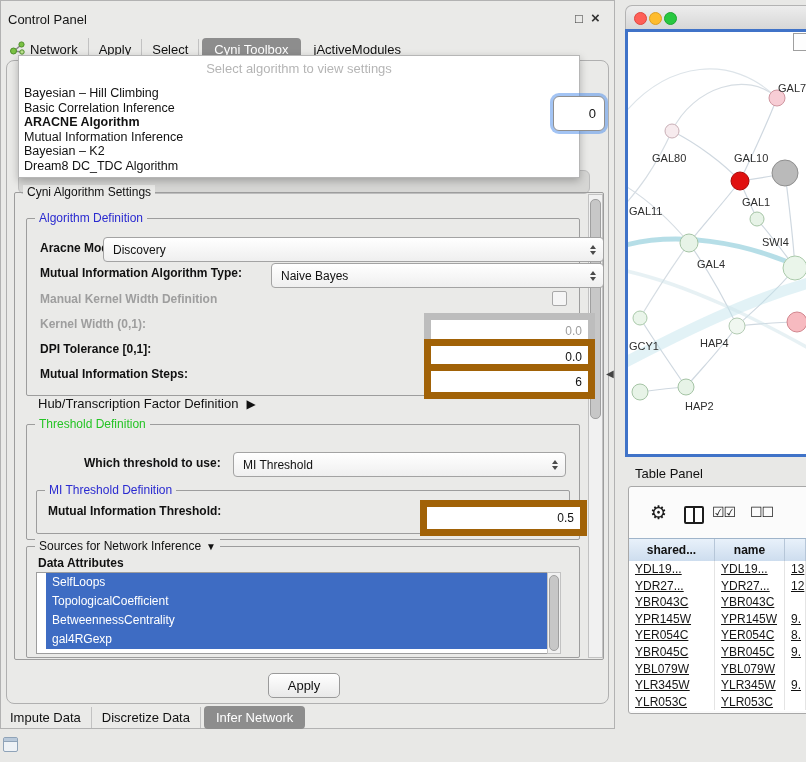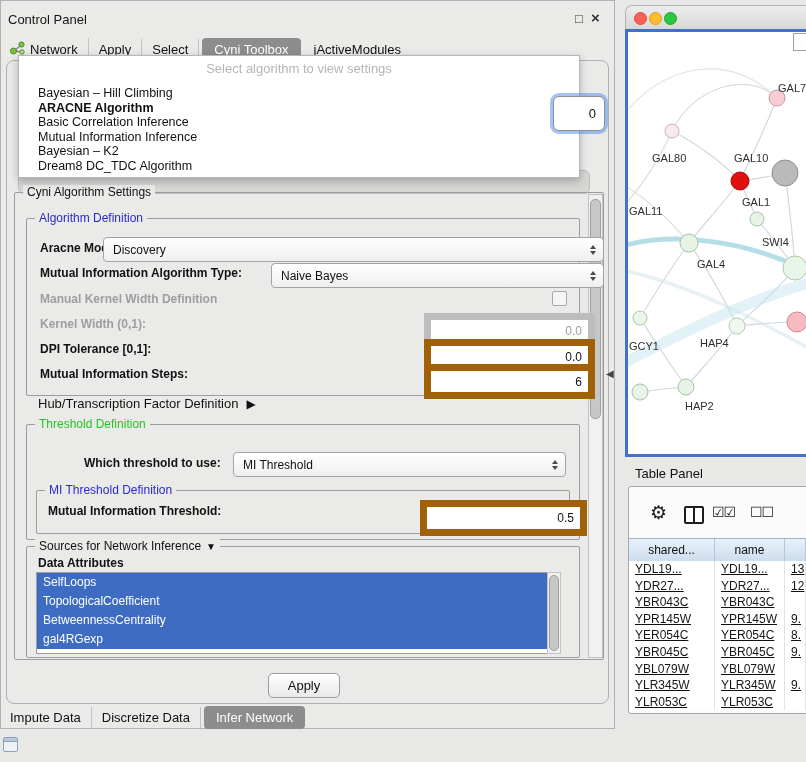--- a/index.html
+++ b/index.html
@@ -13,42 +13,42 @@
   
   .tabbar{display:flex;align-items:center;justify-content:flex-start;font-size:13px;}
   .tab{display:flex;align-items:center;gap:5px;padding:3px 10px;color:#111;white-space:nowrap;}
   .tab.div{border-right:1px solid #c2c2c2;}
   .tab.active{background:#8d8d8d;color:#fff;border-radius:4px;padding:4px 12px;margin:0 3px;}
   .content-frame{border:1px solid #b0b0b0;border-radius:8px;}
   .combo-sliver{background:#d6d6d4;border:1px solid #bdbdbd;border-radius:6px;}
   
   .popup{background:#fff;border:1px solid #b6b6b6;box-shadow:0 3px 8px rgba(0,0,0,.25);z-index:40;}
   .popup-head{text-align:center;color:#b5b5b5;font-size:13px;padding-top:5px;height:25px;}
-  .popup-item{font-size:12.5px;line-height:14.5px;height:14.5px;padding-left:19px;white-space:nowrap;}
+  .popup-item{font-size:12.5px;line-height:14.5px;height:14.5px;padding-left:5px;white-space:nowrap;}
   .popup-item.sel{font-weight:bold;}
   .spinner{background:#fff;border:1px solid #8f8f8f;border-radius:6px;
            box-shadow:0 0 0 3px rgba(88,148,235,.55);z-index:41;font-size:13px;
            display:flex;align-items:center;justify-content:flex-end;padding-right:8px;}
   
   .group{border:1px solid #9d9d9d;border-radius:2px;}
   .gtitle{position:absolute;top:-8px;left:8px;background:#eaeae8;padding:0 4px;font-size:12px;white-space:nowrap;display:flex;gap:5px;align-items:center;}
   .blue{color:#2a2ad0;} .green{color:#25c425;}
   .lbl{font-size:12px;font-weight:bold;white-space:nowrap;}
   .lbl.off{color:#9e9e9e;}
   .combo{background:linear-gradient(#ffffff,#efefef);border:1px solid #a3a3a3;border-radius:4px;
          font-size:12px;display:flex;align-items:center;padding:0 24px 0 9px;white-space:nowrap;}
   .arrows{position:absolute;right:7px;top:50%;transform:translateY(-50%);display:flex;flex-direction:column;gap:2px;}
   .arrows i{display:block;width:0;height:0;border-left:3.5px solid transparent;border-right:3.5px solid transparent;}
   .a-up{border-bottom:4px solid #4a4a4a;} .a-dn{border-top:4px solid #4a4a4a;}
   .field{background:#fff;border:7px solid #a16207;font-size:12px;display:flex;align-items:center;
          justify-content:flex-end;padding:0 6px;}
   .field.off{border-color:#bdbdbd;color:#9e9e9e;}
   .checkbox{width:13px;height:13px;border:1px solid #a8a8a8;background:#f5f5f5;border-radius:2px;}
   .expander{font-size:13px;white-space:nowrap;display:flex;align-items:center;gap:8px;}
-  .attr-list{background:#fff;border:1px solid #9d9d9d;overflow:hidden;}
+  .attr-list{background:#fff;border:1px solid #9d9d9d;overflow:hidden;padding-left:9px;}
   .attr-item{height:19px;line-height:19px;background:#3e6cc3;color:#fff;font-size:12px;padding-left:6px;white-space:nowrap;}
   .sbar{background:#f1f1f1;border:1px solid #c2c2c2;}
   .sthumb{position:absolute;background:#c7c7c7;border:1px solid #9f9f9f;border-radius:5px;}
   .btn{background:linear-gradient(#ffffff,#e9e9e9);border:1px solid #9a9a9a;border-radius:5px;
        font-size:13px;display:flex;align-items:center;justify-content:center;}
   .collapse-arrow{font-size:10px;color:#444;}
   
   .mac-title{background:linear-gradient(#ededed,#d6d6d6);border:1px solid #b3b3b3;border-bottom:1px solid #a8a8a8;border-top-left-radius:7px;}
   .light{width:11px;height:11px;border-radius:50%;position:absolute;top:6px;}
   .net-body{background:#fff;border:3px solid #4073c8;}
@@ -56,21 +56,21 @@
   .node-label{font-size:11px;fill:#2e2e2e;font-family:"Liberation Sans",sans-serif;}
   
   .tp-label{font-size:13px;}
   .tpanel{background:#fbfbfb;border:1px solid #a8a8a8;border-radius:3px;}
   .gear{font-size:19px;color:#1a1a1a;line-height:19px;}
   .pair{font-size:14px;color:#1a1a1a;letter-spacing:-1px;}
   .col-icon{width:16px;height:14px;border:2px solid #1d1d1d;border-radius:2px;display:block;position:relative;background:#fff;}
   .col-icon::after{content:"";position:absolute;left:50%;top:0;bottom:0;width:2px;background:#1d1d1d;transform:translateX(-50%);}
   .thead{display:grid;grid-template-columns:86px 70px 1fr;background:linear-gradient(#e8f1fa,#ccdcee);
          border-top:1px solid #9fb4ca;border-bottom:1px solid #9fb4ca;}
-  .thead div{font-size:12px;text-align:center;line-height:22px;border-right:1px solid #b6c6d8;overflow:hidden;white-space:nowrap;}
+  .thead div{font-size:12px;text-align:center;line-height:22px;border-right:1px solid #b6c6d8;overflow:hidden;white-space:nowrap;font-weight:bold;}
   .tbody{overflow:hidden;background:#fff;text-decoration:underline;}
   .trow{display:grid;grid-template-columns:86px 70px 1fr;height:16.6px;}
   .tcell{font-size:12px;line-height:16.6px;padding-left:6px;border-right:1px solid #e4e4e4;overflow:hidden;white-space:nowrap;color:#161616;}
   .dock-icon{width:13px;height:13px;background:#eef2f6;border:1px solid #8fa3b8;border-radius:2px;}
   .dock-icon::before{content:"";display:block;height:3px;background:#b9c9da;border-bottom:1px solid #8fa3b8;}
 </style>
 </head>
 <body>
 
 <div class="abs cp-window" style="left:0;top:8;width:613px;height:727px;"></div>
@@ -106,22 +106,22 @@
 </div>
 
 <div class="abs content-frame" style="left:6px;top:60px;width:601px;height:642px;"></div>
 
 <div class="abs combo-sliver" style="left:18px;top:170px;width:570px;height:22px;"></div>
 
 <div class="abs popup" style="left:18px;top:55px;width:560px;height:121px;">
   <div class="popup-head">Select algorithm to view settings</div>
   <div>
       <div class="popup-item">Bayesian – Hill Climbing</div>
+      <div class="popup-item">Basic Correlation Inference</div>
       <div class="popup-item sel">ARACNE Algorithm</div>
-      <div class="popup-item">Basic Correlation Inference</div>
       <div class="popup-item">Mutual Information Inference</div>
       <div class="popup-item">Bayesian – K2</div>
       <div class="popup-item">Dream8 DC_TDC Algorithm</div>
     </div>
 </div>
 
 <div class="abs spinner" style="left:553px;top:96px;width:42px;height:33px;">0</div>
 
 <div class="abs group" style="left:14px;top:192px;width:588px;height:466px;">
   <span class="gtitle">Cyni Algorithm Settings</span>

